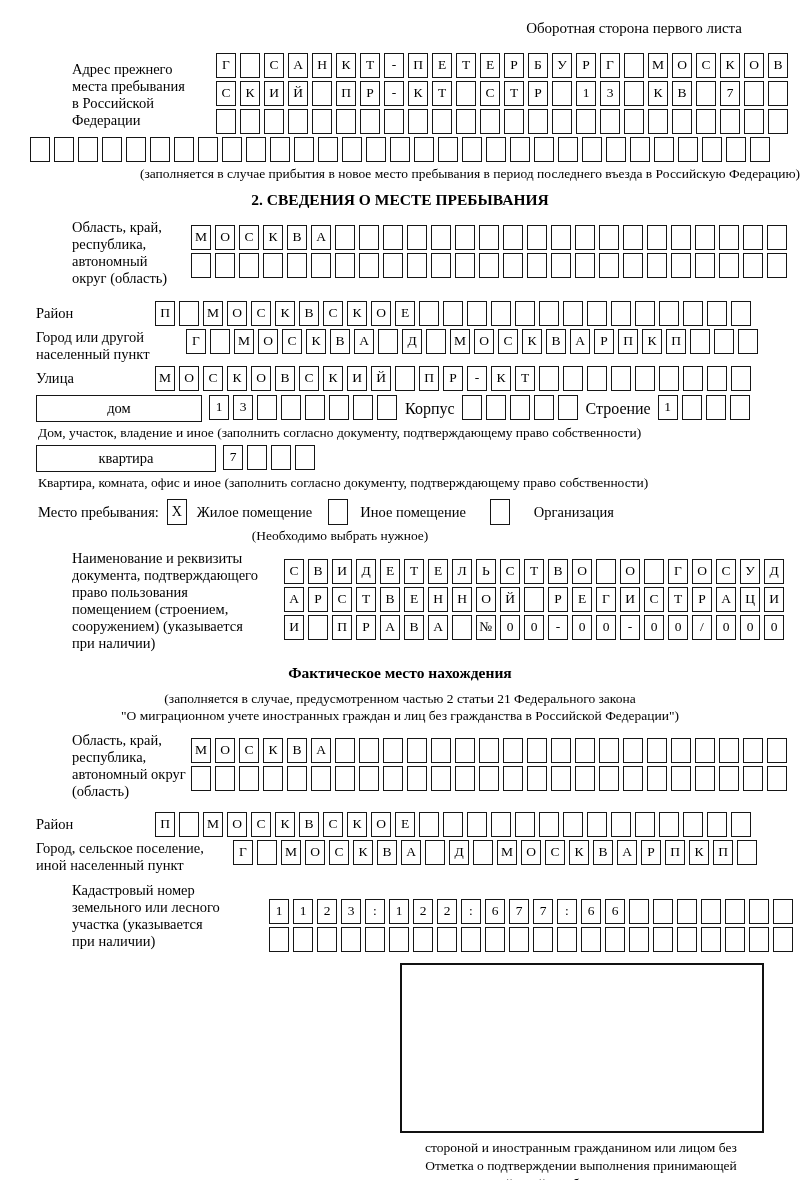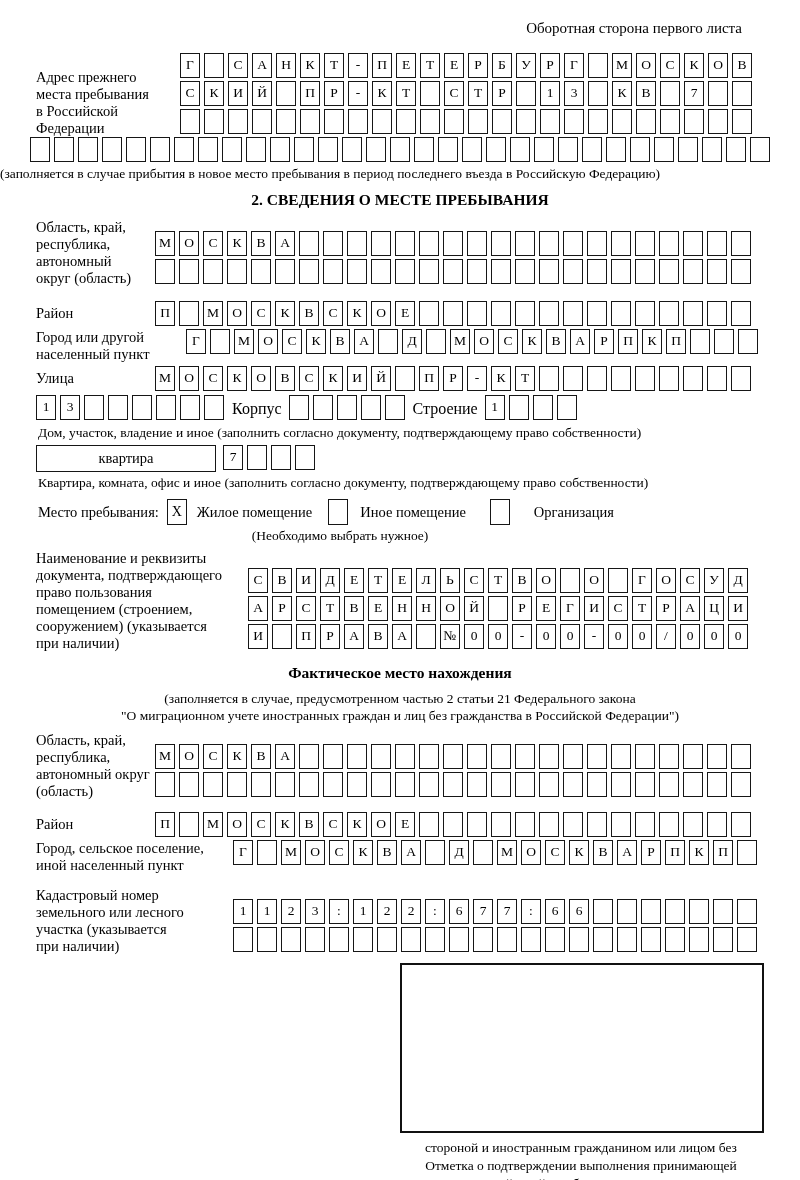--- a/index.html
+++ b/index.html
@@ -15,35 +15,35 @@
   
   .boxes { display: flex; }
   .cb {
     display: inline-block; width: 20px; height: 25px;
     border: 1.7px solid #161616; margin-right: 4px;
     text-align: center; font-size: 13.5px; line-height: 22px;
     flex: 0 0 auto;
   }
   .rows .boxes { margin-bottom: 3px; }
 
-  .fgroup { display: flex; align-items: flex-end; }
+  .fgroup { display: flex; align-items: center; padding-left: 36px; }
   .lbl { font-size: 14.5px; line-height: 17px; flex: 0 0 auto; }
   .lbl div { white-space: nowrap; }
 
   .ml36 { margin-left: 36px; }
   .w144 { width: 144px; }
   .w119 { width: 119px; }
   .w150 { width: 150px; }
   .w212 { width: 212px; }
   .w197 { width: 197px; }
 
   .crow { display: flex; align-items: flex-start; margin-bottom: 3px; }
 
   .caption { font-size: 13.5px; }
-  .caption.center { text-align: left; }
+  .caption.center { text-align: right; }
   .sec-title { text-align: center; font-weight: bold; font-size: 15.5px; }
 
   .widebox {
     display: inline-block; height: 27px; border: 1.7px solid #161616;
     text-align: center; font-size: 14.5px; line-height: 24px; margin-right: 7px;
     flex: 0 0 auto;
   }
   .wb-house { width: 166px; }
   .wb-apt { width: 180px; }
   .inl { font-size: 16px; line-height: 27px; margin: 0 7px 0 4px; white-space: nowrap; }
@@ -347,20 +347,21 @@
       <span class="cb"></span>
       <span class="cb"></span>
       <span class="cb"></span>
       <span class="cb"></span>
       <span class="cb"></span>
       <span class="cb"></span>
     </div>
 </div>
 
 <div class="crow ml36" style="margin-top:4px;">
+  <span class="widebox wb-house">дом</span>
   <span class="boxes">
       <span class="cb">1</span>
       <span class="cb">3</span>
       <span class="cb"></span>
       <span class="cb"></span>
       <span class="cb"></span>
       <span class="cb"></span>
       <span class="cb"></span>
       <span class="cb"></span>
     </span>

